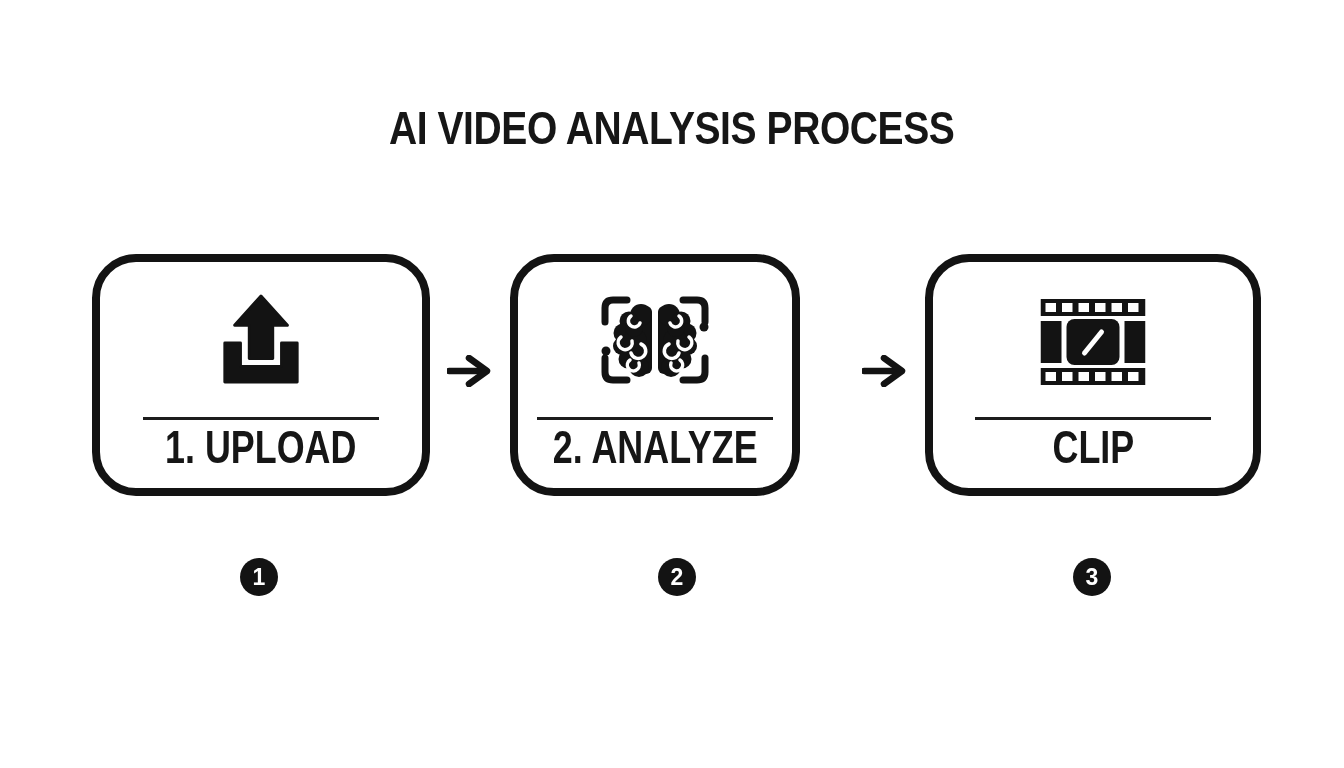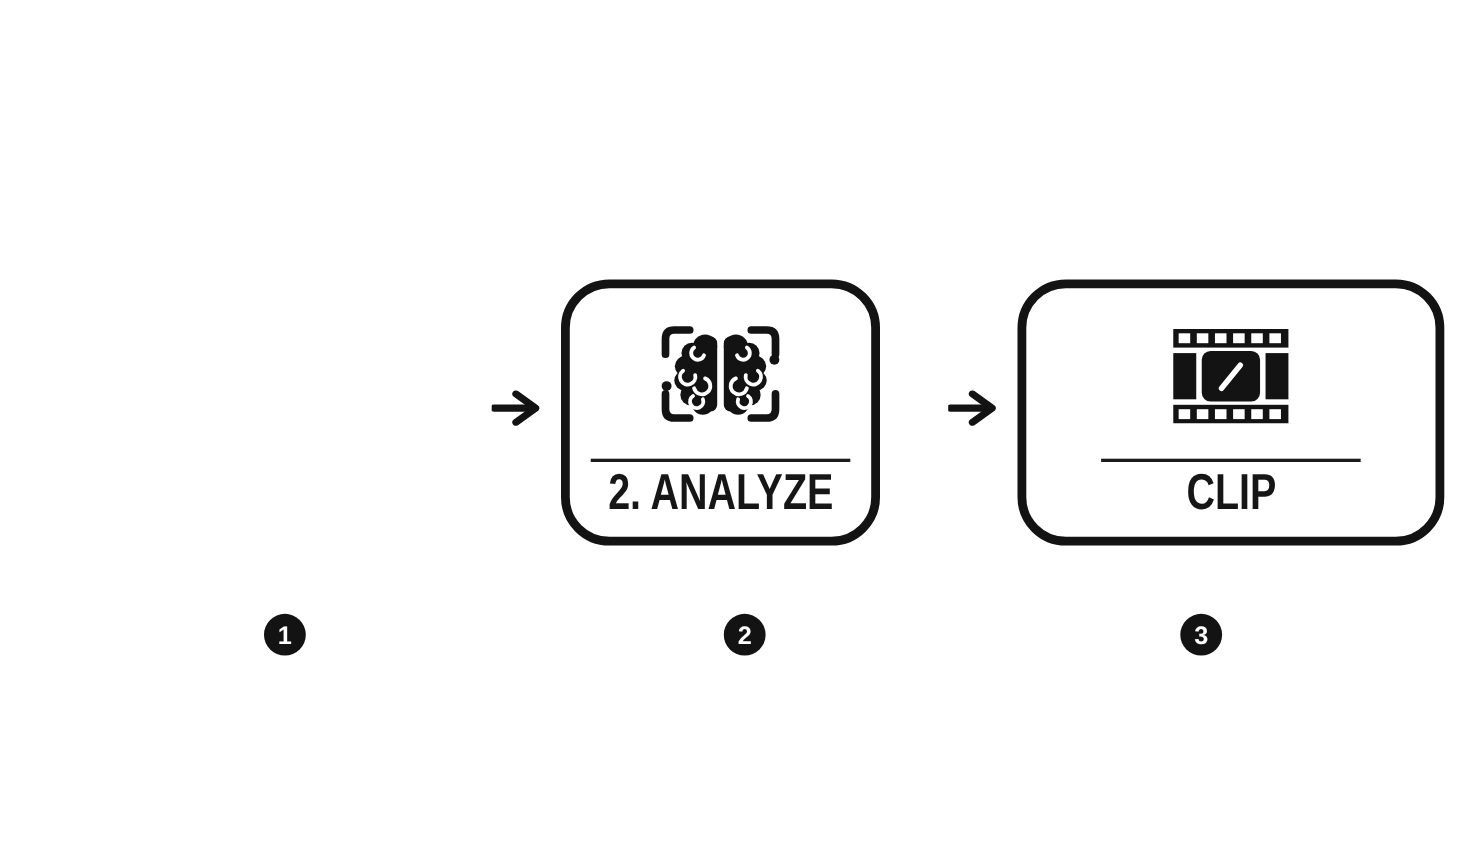--- a/index.html
+++ b/index.html
@@ -26,21 +26,21 @@
   .step-box{
     position:absolute;
     top:254px;height:242px;
     box-sizing:border-box;
     border:8px solid #131313;
     border-radius:44px;
     background:#ffffff;
   }
   #box-upload{left:92px;width:338px;}
   #box-analyze{left:510px;width:290px;}
-  #box-clip{left:925px;width:388px;}
+  #box-clip{left:925px;width:336px;}
   .icon-wrap{position:absolute;left:50%;transform:translateX(-50%);}
   #box-upload  .icon-wrap{top:32px;}
   #box-analyze .icon-wrap{top:28px;}
   #box-clip    .icon-wrap{top:37px;}
   .divider{
     position:absolute;top:155px;left:50%;
     transform:translateX(-50%);
     width:236px;height:3px;background:#1c1c1c;
   }
   .step-label{
@@ -65,21 +65,36 @@
   #badge-1{left:240px;}
   #badge-2{left:658px;}
   #badge-3{left:1073px;}
   svg{display:block;}
 </style>
 </head>
 <body>
 
 <div id="canvas">
 
-
+  <div class="title">
+    <span class="squeeze">AI VIDEO ANALYSIS PROCESS</span>
+  </div>
+
+  <div class="step-box" id="box-upload">
+    <div class="icon-wrap">
+      <svg width="88" height="93" viewBox="0 0 90 95">
+        <path d="M8,50 h16 v24 h42 v-24 h16 v40 h-74 z" fill="#131313" stroke="#131313" stroke-width="3" stroke-linejoin="round"></path>
+        <polygon points="45,2 72,32 57,32 57,66 33,66 33,32 18,32" fill="#131313" stroke="#131313" stroke-width="3" stroke-linejoin="round"></polygon>
+      </svg>
+    </div>
+    <div class="divider"></div>
+    <div class="step-label">
+      <span class="squeeze">1. UPLOAD</span>
+    </div>
+  </div>
 
   <div class="arrow" id="arrow-1">
     <svg width="46" height="32" viewBox="0 0 46 32">
       <path d="M2,16 H36" stroke="#131313" stroke-width="6.5" stroke-linecap="round" fill="none"></path>
       <path d="M22,3 L40,16 L22,29" stroke="#131313" stroke-width="6.5" stroke-linecap="round" stroke-linejoin="round" fill="none"></path>
     </svg>
   </div>
 
   <div class="step-box" id="box-analyze">
     <div class="icon-wrap">

